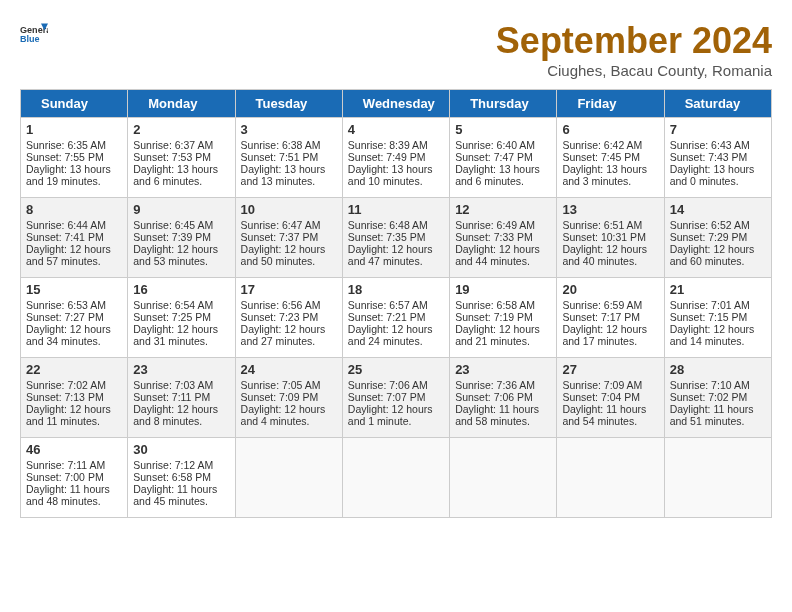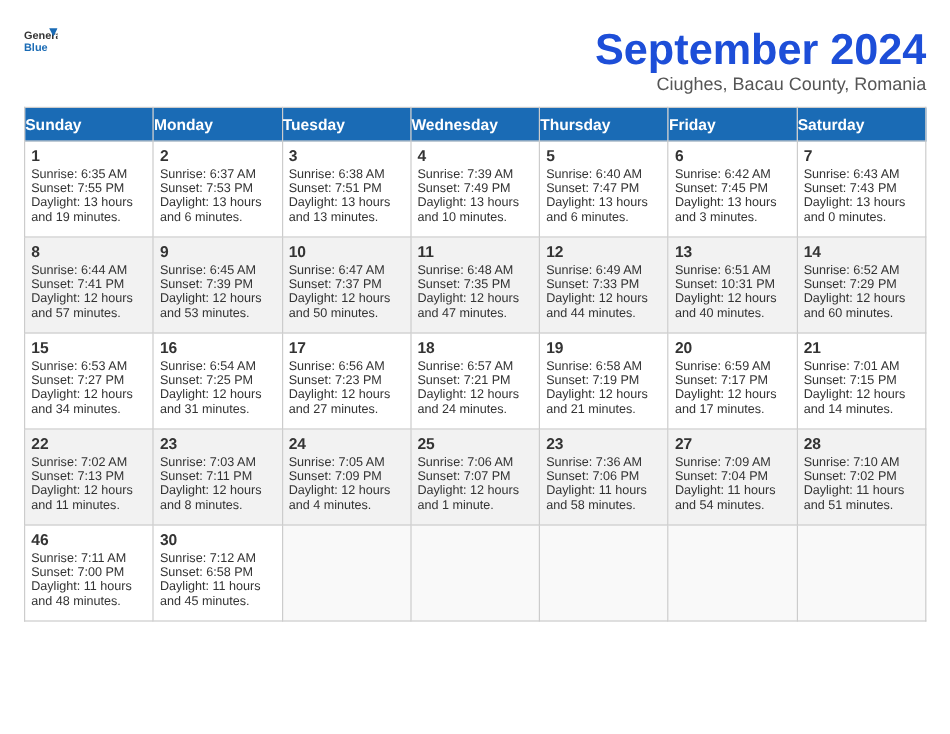--- a/index.html
+++ b/index.html
@@ -24,38 +24,38 @@
     .logo-icon {
       width: 28px;
       height: 28px;
     }
     .title-block {
       text-align: right;
     }
     .month-title {
       font-size: 36px;
       font-weight: bold;
-      color: #1d4ed8;
+      color: #a16207;
     }
     .location-subtitle {
       font-size: 15px;
       color: #555;
       text-align: right;
     }
     table {
       width: 100%;
       border-collapse: collapse;
       table-layout: fixed;
     }
     th {
       background-color: #1a6bb5;
       color: #fff;
       font-size: 13px;
       font-weight: bold;
-      padding: 6px 0;
+      padding: 6px 20px;
       text-align: left;
       border: 1px solid #ccc;
     }
     td {
       vertical-align: top;
       border: 1px solid #ccc;
       padding: 4px 5px;
       font-size: 10.5px;
       color: #333;
       height: 80px;
@@ -101,21 +101,21 @@
       <th>Thursday</th>
       <th>Friday</th>
       <th>Saturday</th>
     </tr>
   </thead>
   <tbody id="calendar-body">
   <tr>
         <td><span class="day-num">1</span><span>Sunrise: 6:35 AM</span><br><span>Sunset: 7:55 PM</span><br><span>Daylight: 13 hours and 19 minutes.</span></td>
         <td><span class="day-num">2</span><span>Sunrise: 6:37 AM</span><br><span>Sunset: 7:53 PM</span><br><span>Daylight: 13 hours and 6 minutes.</span></td>
         <td><span class="day-num">3</span><span>Sunrise: 6:38 AM</span><br><span>Sunset: 7:51 PM</span><br><span>Daylight: 13 hours and 13 minutes.</span></td>
-        <td><span class="day-num">4</span><span>Sunrise: 7:39 AM</span><br><span>Sunset: 7:49 PM</span><br><span>Daylight: 13 hours and 10 minutes.</span></td>
+        <td><span class="day-num">4</span><span>Sunrise: 8:39 AM</span><br><span>Sunset: 7:49 PM</span><br><span>Daylight: 13 hours and 10 minutes.</span></td>
         <td><span class="day-num">5</span><span>Sunrise: 6:40 AM</span><br><span>Sunset: 7:47 PM</span><br><span>Daylight: 13 hours and 6 minutes.</span></td>
         <td><span class="day-num">6</span><span>Sunrise: 6:42 AM</span><br><span>Sunset: 7:45 PM</span><br><span>Daylight: 13 hours and 3 minutes.</span></td>
         <td><span class="day-num">7</span><span>Sunrise: 6:43 AM</span><br><span>Sunset: 7:43 PM</span><br><span>Daylight: 13 hours and 0 minutes.</span></td>
       </tr>
       <tr>
         <td><span class="day-num">8</span><span>Sunrise: 6:44 AM</span><br><span>Sunset: 7:41 PM</span><br><span>Daylight: 12 hours and 57 minutes.</span></td>
         <td><span class="day-num">9</span><span>Sunrise: 6:45 AM</span><br><span>Sunset: 7:39 PM</span><br><span>Daylight: 12 hours and 53 minutes.</span></td>
         <td><span class="day-num">10</span><span>Sunrise: 6:47 AM</span><br><span>Sunset: 7:37 PM</span><br><span>Daylight: 12 hours and 50 minutes.</span></td>
         <td><span class="day-num">11</span><span>Sunrise: 6:48 AM</span><br><span>Sunset: 7:35 PM</span><br><span>Daylight: 12 hours and 47 minutes.</span></td>
         <td><span class="day-num">12</span><span>Sunrise: 6:49 AM</span><br><span>Sunset: 7:33 PM</span><br><span>Daylight: 12 hours and 44 minutes.</span></td>

